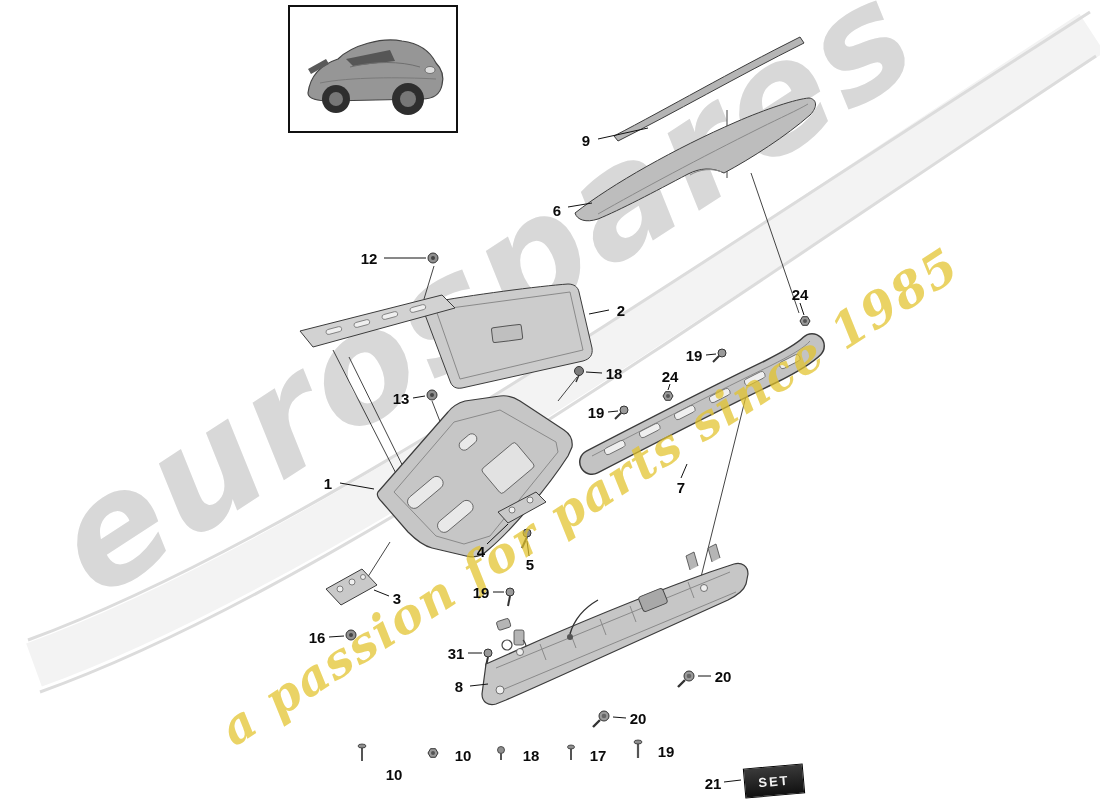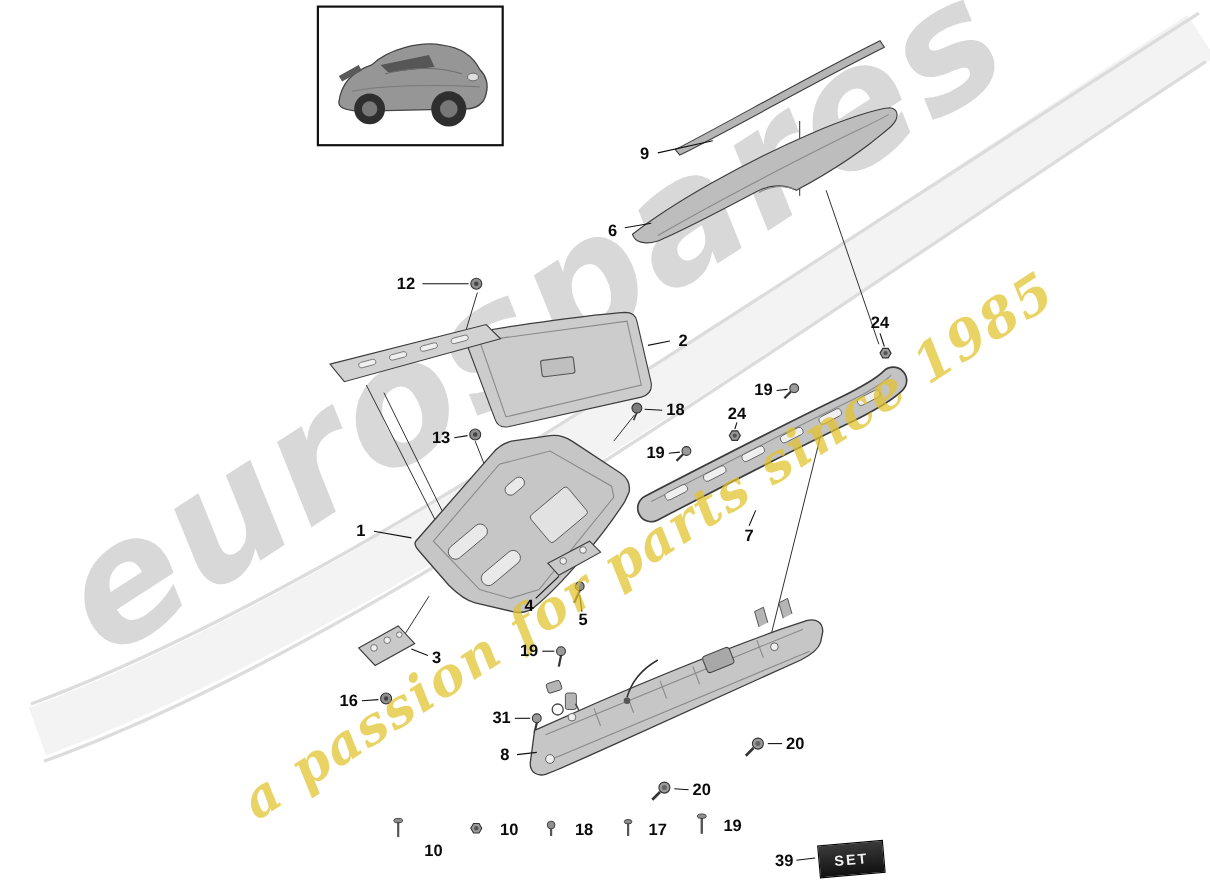--- a/index.html
+++ b/index.html
@@ -312,16 +312,16 @@
       <div class="part-label" style="left: 317px; top: 637px;">16</div>
       <div class="part-label" style="left: 456px; top: 653px;">31</div>
       <div class="part-label" style="left: 459px; top: 686px;">8</div>
       <div class="part-label" style="left: 723px; top: 676px;">20</div>
       <div class="part-label" style="left: 638px; top: 718px;">20</div>
       <div class="part-label" style="left: 394px; top: 774px;">10</div>
       <div class="part-label" style="left: 463px; top: 755px;">10</div>
       <div class="part-label" style="left: 531px; top: 755px;">18</div>
       <div class="part-label" style="left: 598px; top: 755px; text-align: center;">17</div>
       <div class="part-label" style="left: 666px; top: 751px;">19</div>
-      <div class="part-label" style="left: 713px; top: 783px;">39</div>
+      <div class="part-label" style="left: 713px; top: 783px;">21</div>
     </div>
 
 </div>
 
 </body></html>

